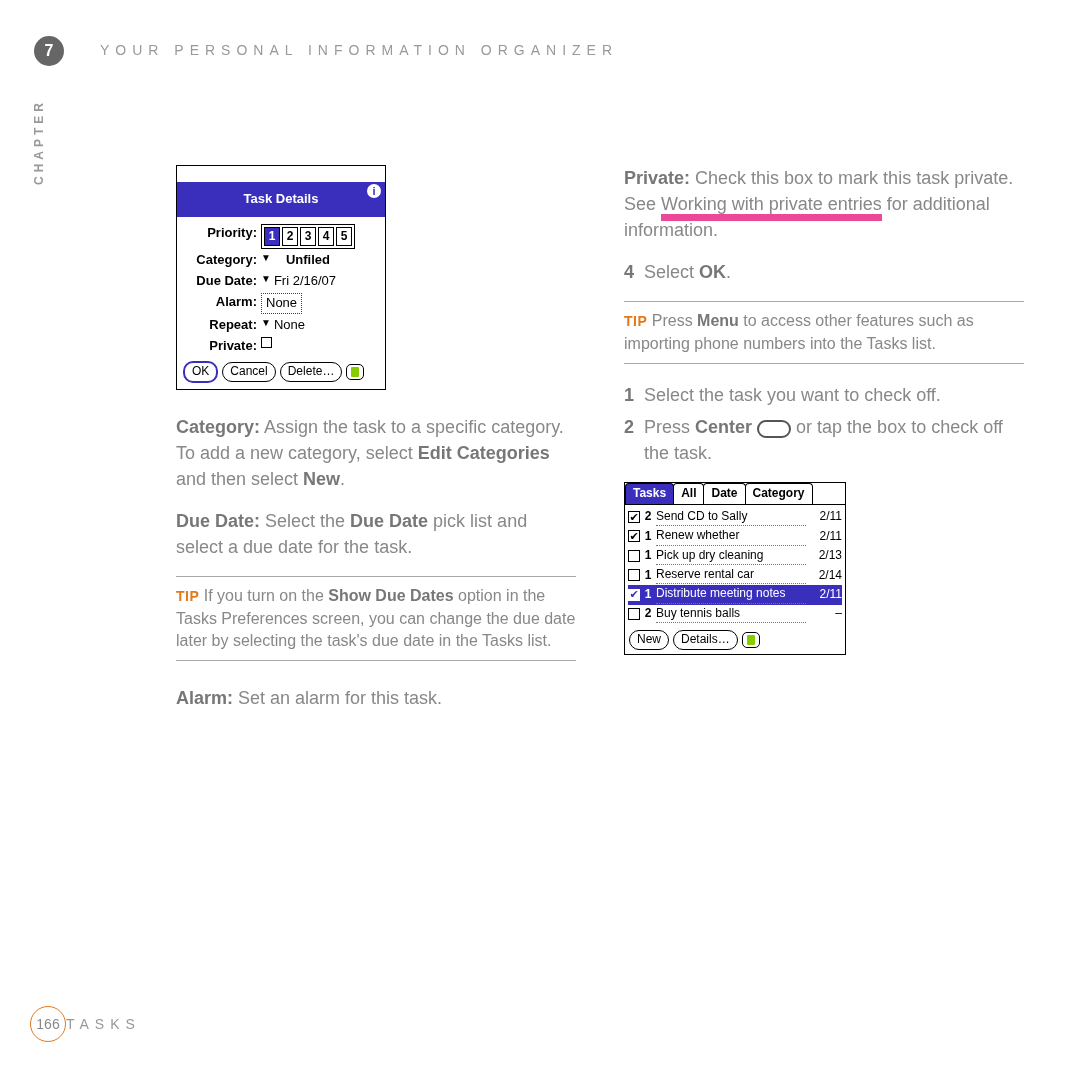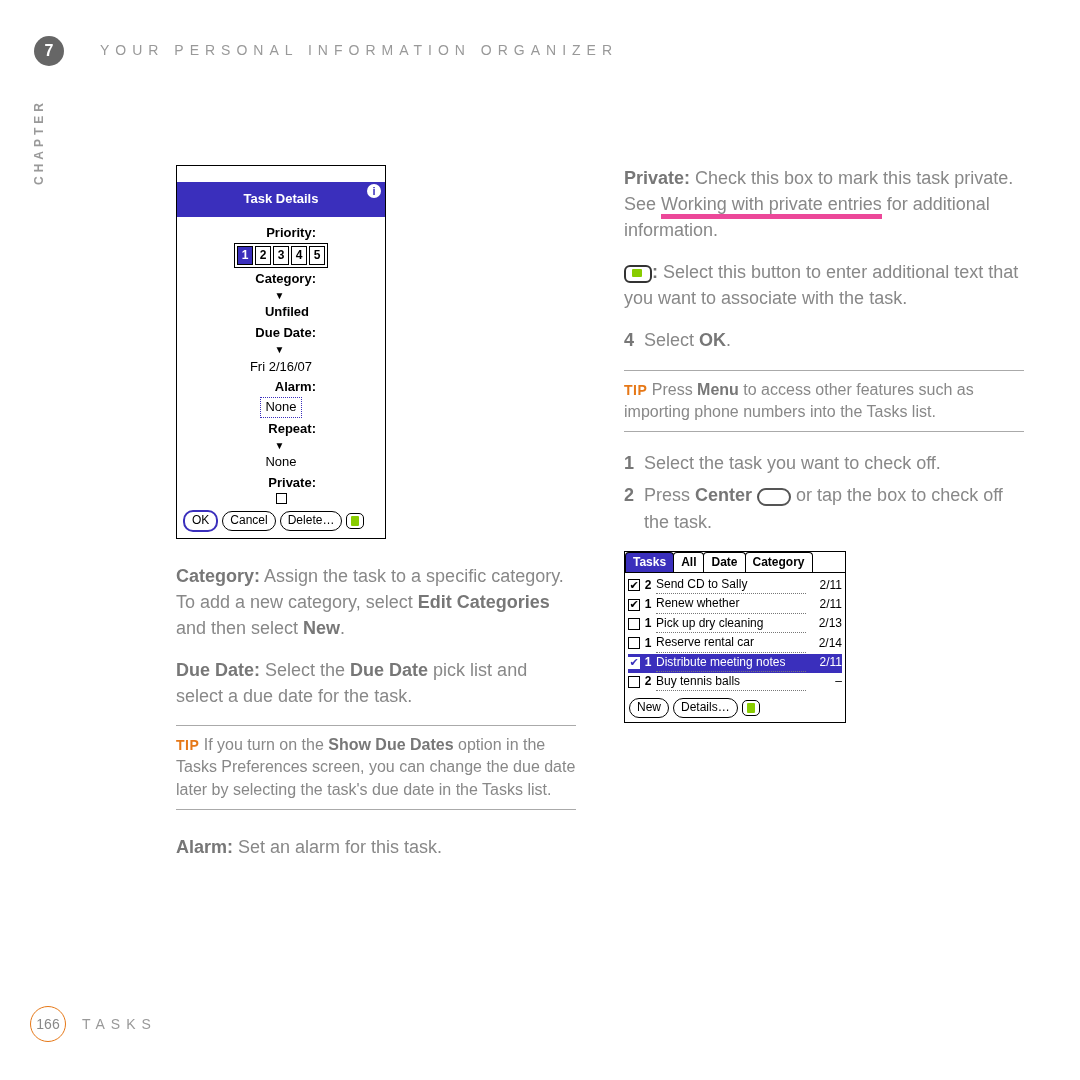--- a/index.html
+++ b/index.html
@@ -55,21 +55,21 @@
     position: absolute;
     top: 165px;
     left: 176px;
     right: 56px;
     display: flex;
     gap: 48px;
   }
   .col { flex: 1; font-size: 18px; line-height: 1.45; color: #888; }
   .col p { margin-bottom: 16px; }
   .bold { font-weight: bold; color: #777; }
-  .link { border-bottom: 5px solid #ec4899; }
+  .link { border-bottom: 7px solid #ec4899; }
   .tipbox {
     font-size: 16px;
     line-height: 1.4;
     color: #888;
     padding: 3px 0 8px 0;
   }
   .tipbox-divider {
     border-top: 1px solid #aaa;
   }
   .tipbox-divider-btm {
@@ -82,21 +82,21 @@
   ol.steps li { display: flex; gap: 10px; margin-bottom: 6px; }
   .icon-box { display: inline-block; width: 28px; height: 18px; border: 2px solid #333; border-radius: 6px; vertical-align: middle; position: relative; }
   .icon-box::after { content:""; position:absolute; left:6px; top:2px; width:10px; height:8px; background:#8c0; border-radius:1px; }
   .center-oval { display:inline-block; width:34px; height:18px; border:2px solid #555; border-radius:10px; vertical-align:middle; }
   .footer {
     position: absolute;
     left: 30px;
     bottom: 38px;
     display: flex;
     align-items: center;
-    gap: 16px;
+    gap: 0;
   }
   .page-num-circle {
     width: 36px; height: 36px; border: 1.5px solid #e67817; border-radius: 50%;
     display:flex; align-items:center; justify-content:center; color:#888; font-size:14px;
   }
   .footer-title { letter-spacing: 6px; font-size: 14px; color:#999; }
 
   
   .palm-dialog {
     width: 210px;
@@ -114,21 +114,21 @@
     font-size: 13px;
     padding: 8px 4px;
     position: relative;
     margin-top: 16px;
   }
   .palm-titlebar .info-i {
     position:absolute; right:4px; top:2px; width:14px; height:14px; border-radius:50%;
     background:#fff; color:#3a2fbc; font-weight:bold; font-size:11px; line-height:14px; text-align:center;
   }
   .palm-body { padding: 5px 6px 6px 6px; color:#000; }
-  .palm-row { display:flex; align-items:center; margin: 2px 0; font-weight:bold; font-size:13px;flex-direction:column; }
+  .palm-row { display:flex; align-items:flex-start; margin: 2px 0; font-weight:bold; font-size:13px; }
   .palm-row .lbl { width: 78px; text-align:right; padding-right:4px; }
   .prio { border:1px solid #000; }
   .prio td { border:1px solid #000; width:16px; text-align:center; font-weight:bold; font-size:12px; }
   .prio td.sel { background:#3a2fbc; color:#fff; }
   .dd { font-size:10px; margin-right:3px; }
   .dashed { border:1px dotted #3a2fbc; padding:0 4px; font-weight:normal; }
   .chk { display:inline-block; width:11px; height:11px; border:1.5px solid #000; }
   .palm-btns { display:flex; gap:4px; margin-top:6px; align-items:center;}
   .palm-btn { border:1.5px solid #000; border-radius:10px; padding:0 7px; font-size:12px; font-weight:normal; background:#fff; color:#000; }
   .palm-btn.primary { border:2px solid #3a2fbc; }
@@ -238,23 +238,20 @@
 
       <p>
         <span class="bold">Alarm:</span><span> Set an alarm for this task.</span>
       </p>
     </div>
 
     <div class="col">
       <p>
         <span class="bold">Private:</span><span> Check this box to mark this task private. See </span><span class="link">Working with private entries</span><span> for additional information.</span>
       </p>
-      <p>
-        <span class="icon-box"></span><span class="bold">:</span><span> Select this button to enter additional text that you want to associate with the task.</span>
-      </p>
       <ol class="steps">
         <li>
           <span class="stepnum">4</span>
           <span><span>Select </span><span class="bold">OK</span><span>.</span></span>
         </li>
       </ol>
 
       <div class="tipbox tipbox-divider tipbox-divider-btm" style="margin:16px 0 18px 0; padding:8px 0;">
         <span class="tiptag">TIP</span><span> Press </span><span class="bold">Menu</span><span> to access other features such as importing phone numbers into the Tasks list.</span>
       </div>

